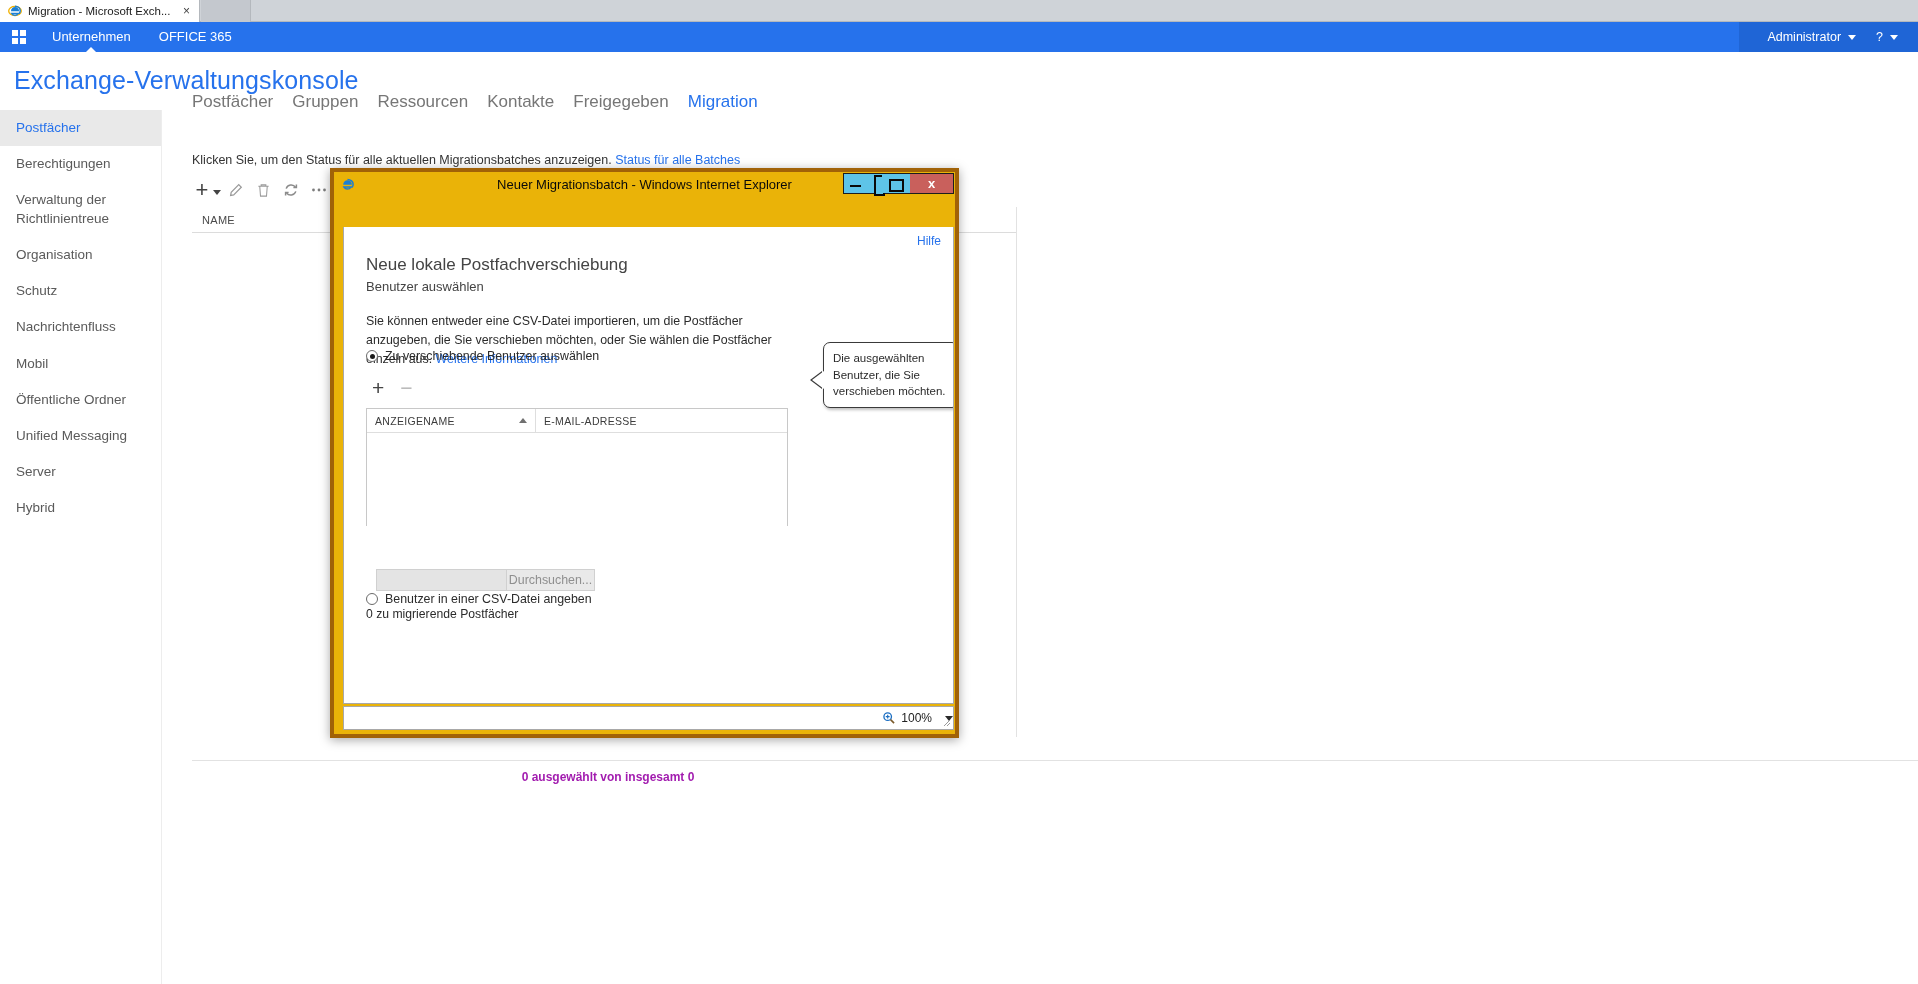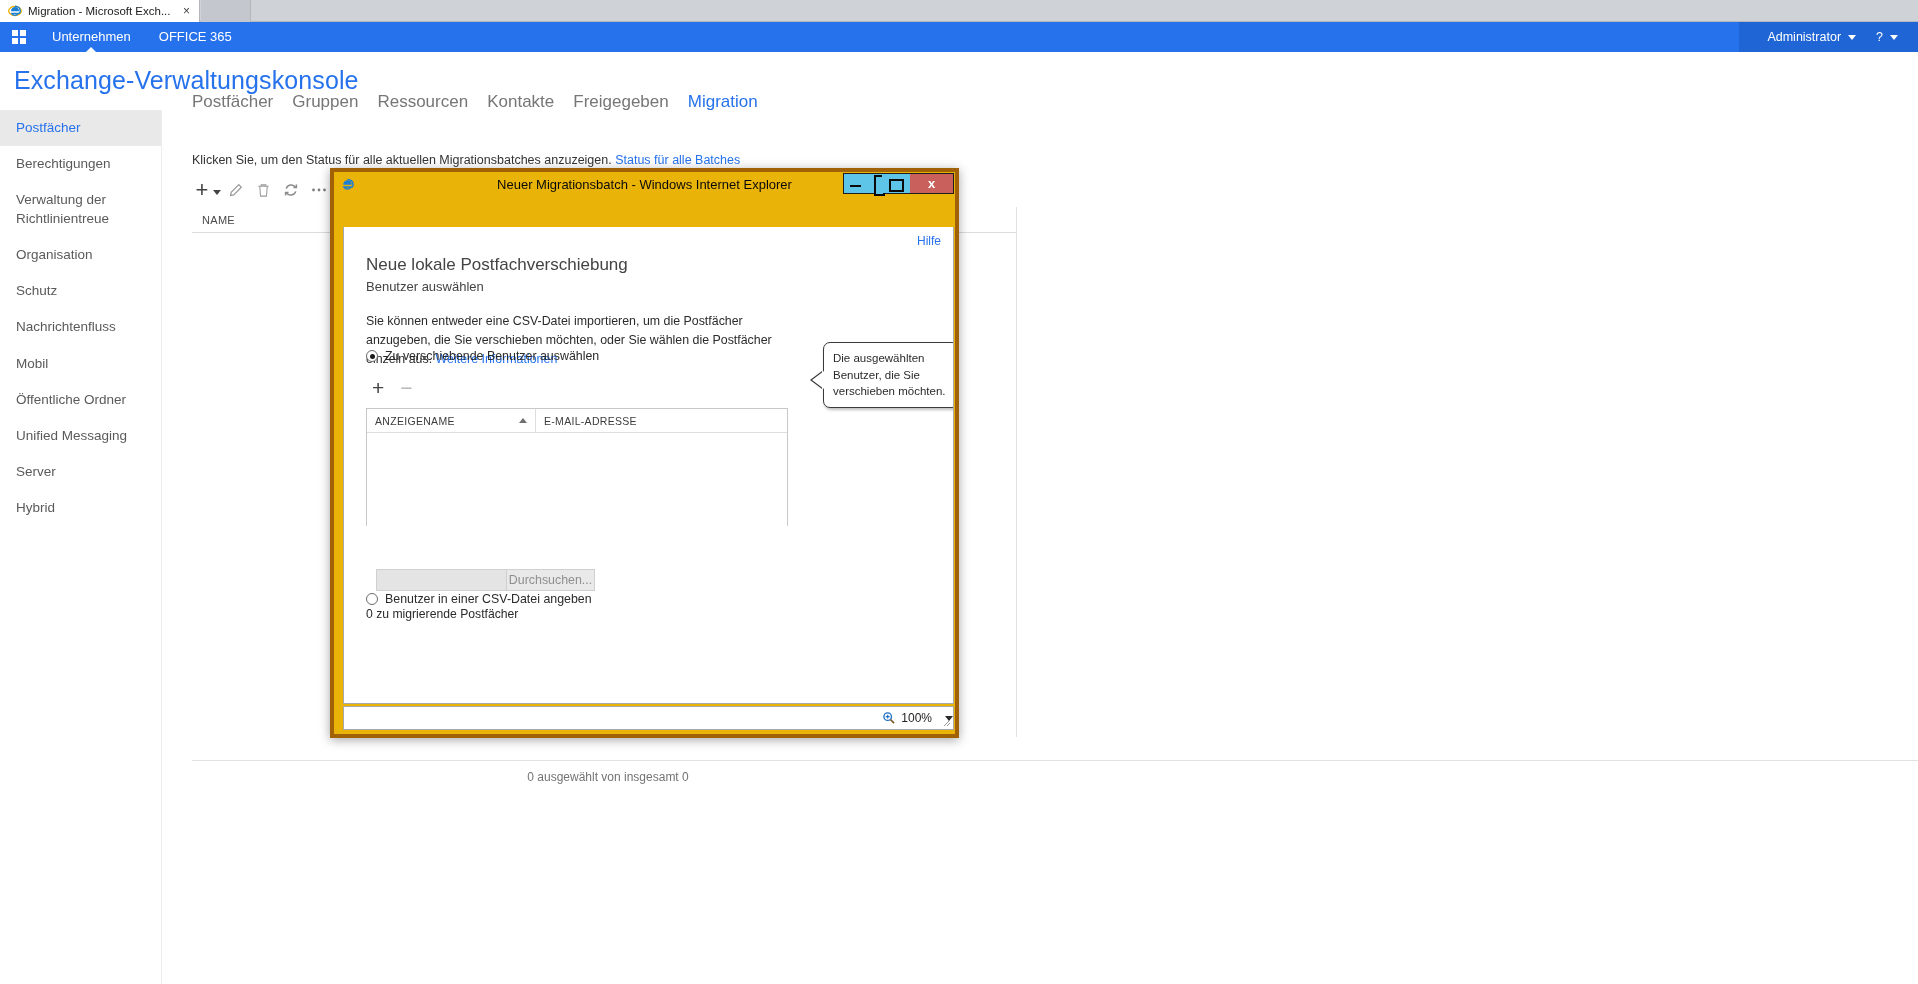--- a/index.html
+++ b/index.html
@@ -136,21 +136,21 @@
   .list-divider {
     position: absolute; left: 1016px; top: 207px; width: 1px; height: 530px;
     background: #e2e2e2;
   }
   .list-bottombar {
     position: absolute; left: 192px; top: 760px; width: 1726px; height: 1px;
     background: #e2e2e2;
   }
   .list-status {
     position: absolute; left: 0; top: 770px; width: 1216px; text-align: center;
-    font-size: 12px; color: #737373;
+    font-size: 12px; color: #a21caf; font-weight: bold;
   }
 
   
   .iewin {
     position: absolute; left: 330px; top: 168px; width: 629px; height: 570px;
     background: #eab308;
     border: 4px solid #a16207;
     box-shadow: 0 2px 10px rgba(0,0,0,0.35);
   }
   .iewin-title {

